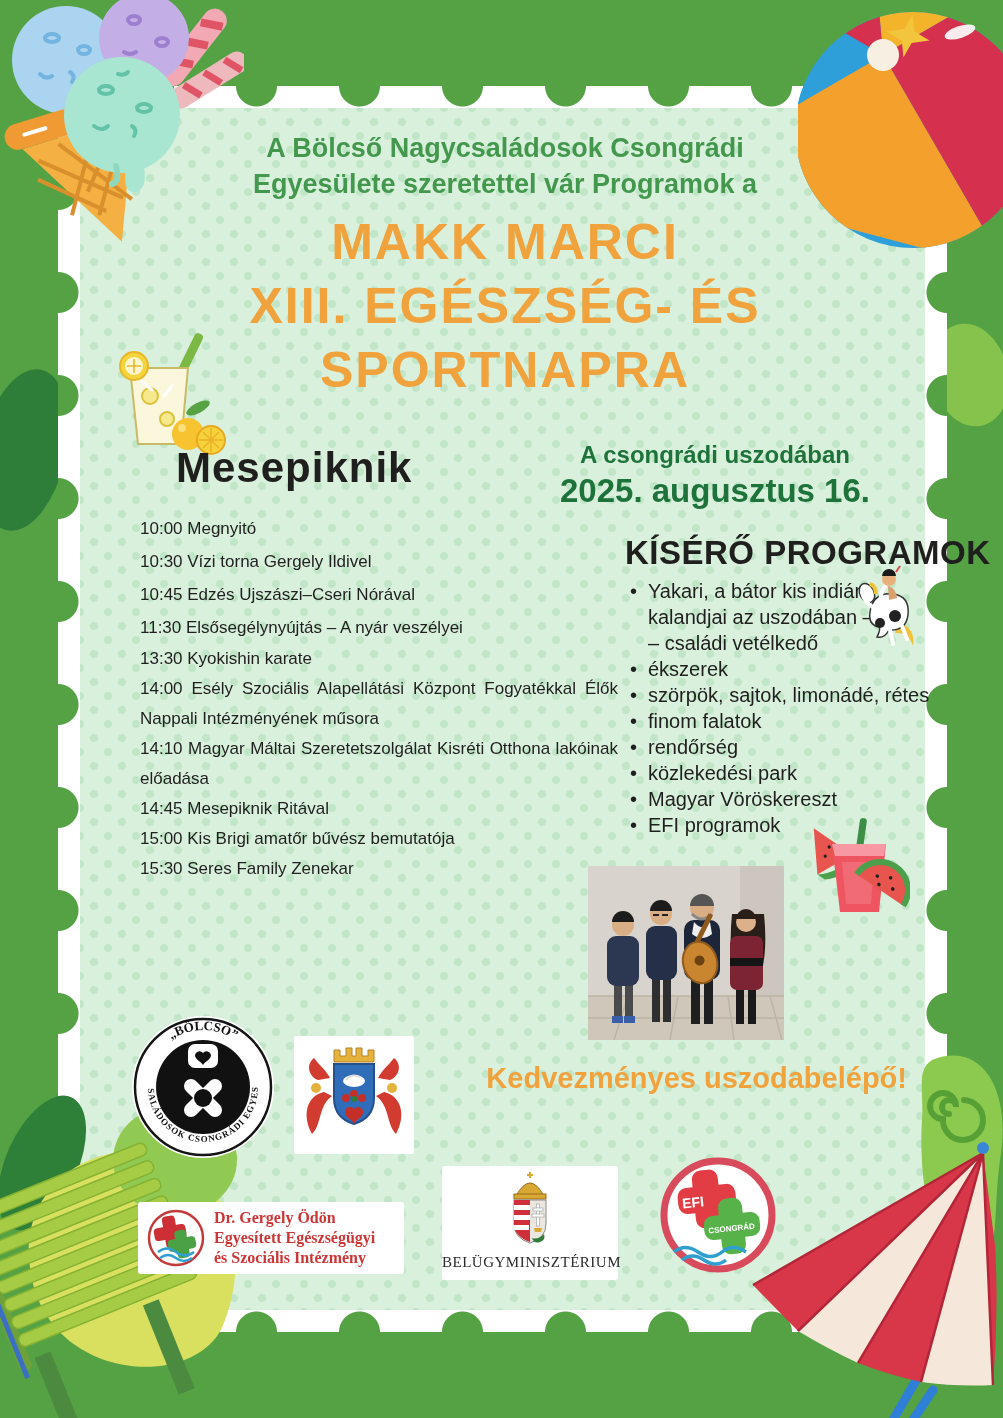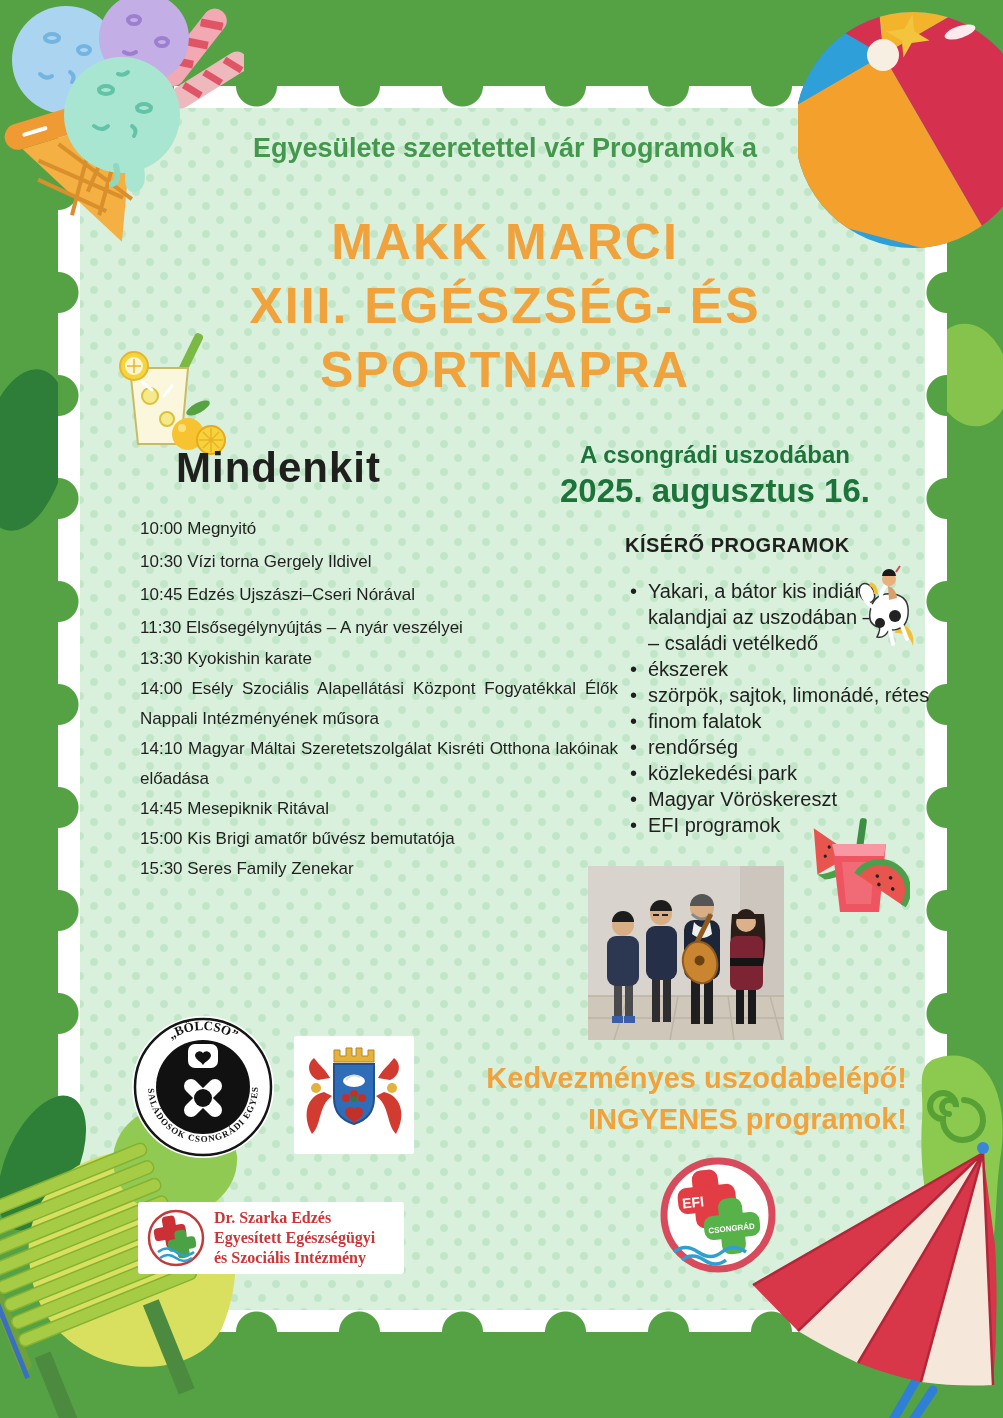--- a/index.html
+++ b/index.html
@@ -31,21 +31,21 @@
   .event{left:545px;top:440px;width:340px;text-align:center;color:#1d7339;font-weight:bold;}
   .event .loc{font-size:24px;line-height:30px;}
   .event .date{font-size:33px;line-height:42px;}
   .program-list{left:140px;top:512px;width:478px;color:#1f1f1d;}
   .program-list ul{list-style:none;margin:0;padding:0;font-size:17px;}
   .program-list ul.morning li{line-height:33px;white-space:nowrap;}
   .program-list ul.afternoon{}
   .program-list ul.afternoon li{line-height:30px;}
   .program-list ul.afternoon li.wrap{text-align:justify;}
   .program-list ul.afternoon li.nowrap{white-space:nowrap;}
-  .side-head{left:625px;top:534px;color:#1f1f1d;font-weight:bold;font-size:20px;letter-spacing:.5px;}
+  .side-head{left:625px;top:534px;color:#1f1f1d;font-weight:bold;font-size:33px;letter-spacing:.5px;}
   .side-list{left:630px;top:578px;width:305px;color:#1f1f1d;}
   .side-list ul{list-style:none;margin:0;padding:0;font-size:20px;}
   .side-list li{display:flex;line-height:26px;}
   .side-list li .dot{width:18px;flex:0 0 18px;}
   .side-list li .t{white-space:nowrap;}
   .side-list li .t.preline{white-space:pre-line;}
   .footer-highlight{left:462px;top:1058px;width:445px;text-align:right;color:#f0a23c;
     font-weight:bold;font-size:29px;line-height:41px;}
   .logo-box{background:#fff;border-radius:3px;}
   .szarka-text{font-family:"Liberation Serif",serif;color:#cc3636;font-weight:bold;
@@ -90,20 +90,21 @@
       <path d="M-6,-150 L-6,30" stroke="#3a6fc4" stroke-width="5" fill="none"></path>
     </g>
   </svg>
 
   <svg class="abs" style="left:912px;top:1030px" width="91" height="240" viewBox="0 0 91 240">
     <path d="M20,30 C70,10 100,60 88,130 C80,190 90,230 60,236 C20,240 6,150 10,90 C12,60 4,40 20,30 Z" fill="#8cc94f"></path>
     <path d="M52,70 a20,20 0 1,1 -21,19 a13,13 0 1,1 13,-12 a7,7 0 1,0 -7,7" stroke="#57a035" stroke-width="6" fill="none" stroke-linecap="round"></path>
   </svg>
 
   <div class="abs intro">
+    <div>A Bölcső Nagycsaládosok Csongrádi</div>
     <div>Egyesülete szeretettel vár Programok a</div>
   </div>
 
   <div class="abs title">
     <div>MAKK MARCI</div>
     <div>XIII. EGÉSZSÉG- ÉS</div>
     <div>SPORTNAPRA</div>
   </div>
 
   <svg class="abs" style="left:92px;top:326px" width="140" height="140" viewBox="0 0 140 140">
@@ -115,21 +116,21 @@
     <circle cx="42" cy="40" r="14" fill="#f5d53e" stroke="#e8b62a" stroke-width="2"></circle>
     <circle cx="42" cy="40" r="9" fill="#fdf6d0"></circle>
     <path d="M42,33 v14 M35,40 h14" stroke="#e8b62a" stroke-width="1.5"></path>
     <ellipse cx="106" cy="82" rx="13" ry="5" fill="#57a344" transform="rotate(-28 106 82)"></ellipse>
     <circle cx="96" cy="108" r="16" fill="#f7c331"></circle>
     <circle cx="90" cy="102" r="4" fill="#fbdf7a"></circle>
     <circle cx="119" cy="114" r="14" fill="#f6d23b" stroke="#e8a81f" stroke-width="2"></circle>
     <path d="M119,102 v24 M107,114 h24 M111,106 l16,16 M127,106 l-16,16" stroke="#eab22a" stroke-width="1.5"></path>
   </svg>
 
-  <div class="abs programok">Mindenkit</div>
+  <div class="abs programok">Mesepiknik</div>
 
   <div class="abs event">
     <div class="loc">A csongrádi uszodában</div>
     <div class="date">2025. augusztus 16.</div>
   </div>
 
   <div class="abs program-list">
     <ul class="morning">
       <li>10:00 Megnyitó</li>
       <li>10:30 Vízi torna Gergely Ildivel</li>
@@ -306,43 +307,60 @@
     <path d="M52,44 q6 -7 14 -3" stroke="#dddddd" stroke-width="2" fill="none"></path>
     <circle cx="52" cy="62" r="4" fill="#c43028"></circle>
       <circle cx="60" cy="58" r="4" fill="#c43028"></circle>
       <circle cx="68" cy="62" r="4" fill="#c43028"></circle>
     <circle cx="60" cy="63" r="3" fill="#2f7d38"></circle>
     <path d="M60,88 c-2,-5 -9,-6 -9,-12 a5,5 0 0,1 9,-3 a5,5 0 0,1 9,3 c0,6 -7,7 -9,12 z" fill="#c43028"></path>
   </svg>
 
   <div class="abs footer-highlight">
     <div>Kedvezményes uszodabelépő!</div>
-    <div>INGYENES programok!</div>
   </div>
 
   <div class="abs logo-box" style="left:138px;top:1202px;width:266px;height:72px">
     <svg class="abs" style="left:8px;top:6px" width="60" height="60" viewBox="0 0 60 60">
       <circle cx="30" cy="30" r="27" fill="#ffffff" stroke="#c23a3a" stroke-width="2.5"></circle>
       <g transform="rotate(-10 24 24)">
         <rect x="18" y="8" width="13" height="32" rx="4" fill="#cc2f35"></rect>
         <rect x="8" y="18" width="32" height="13" rx="4" fill="#cc2f35"></rect>
       </g>
       <g transform="rotate(-10 36 36)">
         <rect x="30" y="22" width="12" height="28" rx="4" fill="#4ba245"></rect>
         <rect x="22" y="30" width="28" height="12" rx="4" fill="#4ba245"></rect>
       </g>
       <path d="M12,44 q9 -7 18 0 t18 0 M14,50 q8 -6 16 0 t16 0" stroke="#2f9fd0" stroke-width="2.5" fill="none"></path>
     </svg>
     <div class="abs szarka-text" style="left:76px;top:6px;width:186px">
-      <div>Dr. Szarka Edzés</div>
+      <div>Dr. Gergely Ödön</div>
       <div>Egyesített Egészségügyi</div>
       <div>és Szociális Intézmény</div>
     </div>
   </div>
 
+  <div class="abs logo-box" style="left:442px;top:1166px;width:176px;height:114px">
+    <svg class="abs" style="left:60px;top:4px" width="56" height="80" viewBox="0 0 56 80">
+      <path d="M28,2 v6 M25,5 h6" stroke="#d9a833" stroke-width="2"></path>
+      <path d="M14,26 q14 -26 28 0 z" fill="#d9a833" stroke="#9a6d20" stroke-width="1"></path>
+      <rect x="12" y="24" width="32" height="5" fill="#d9a833" stroke="#9a6d20" stroke-width="1"></rect>
+      <path d="M12,30 h32 v24 q0 14 -16 19 q-16 -5 -16 -19 z" fill="#ebe7e0" stroke="#8a8a84" stroke-width="1"></path>
+      <path d="M12,30 h16 v42 q-16 -6 -16 -18 z" fill="#cf2e3b"></path>
+      <rect x="12" y="35" width="16" height="5" fill="#ffffff"></rect>
+      <rect x="12" y="45" width="16" height="5" fill="#ffffff"></rect>
+      <rect x="12" y="55" width="15" height="5" fill="#ffffff"></rect>
+      <path d="M30,68 q6 2 12 -4 q2 6 -4 8 q-6 2 -8 -4 z" fill="#2f7d38"></path>
+      <rect x="34.5" y="34" width="3" height="22" fill="#ffffff" stroke="#999" stroke-width=".6"></rect>
+      <rect x="31" y="38" width="10" height="3" fill="#ffffff" stroke="#999" stroke-width=".6"></rect>
+      <rect x="30" y="44" width="12" height="3" fill="#ffffff" stroke="#999" stroke-width=".6"></rect>
+      <path d="M32,58 h8 l-1,4 h-6 z" fill="#d9a833"></path>
+    </svg>
+    <div class="abs" style="left:0;top:88px;width:176px;text-align:center;font-family:'Liberation Serif',serif;font-size:15px;letter-spacing:.5px;color:#2b2b2b">BELÜGYMINISZTÉRIUM</div>
+  </div>
 
   <svg class="abs" style="left:658px;top:1150px" width="120" height="130" viewBox="0 0 120 130">
     <circle cx="60" cy="65" r="54" fill="#ffffff" stroke="#d84b5c" stroke-width="7"></circle>
     <g transform="rotate(-6 48 50)">
       <rect x="36" y="20" width="26" height="58" rx="9" fill="#e23c44"></rect>
       <rect x="20" y="36" width="58" height="26" rx="9" fill="#e23c44"></rect>
       <text x="24" y="56" font-size="14" font-weight="bold" fill="#ffffff" font-family="Liberation Sans,sans-serif">EFI</text>
     </g>
     <g transform="rotate(-6 74 76)">
       <rect x="62" y="48" width="24" height="56" rx="9" fill="#57b24a"></rect>

